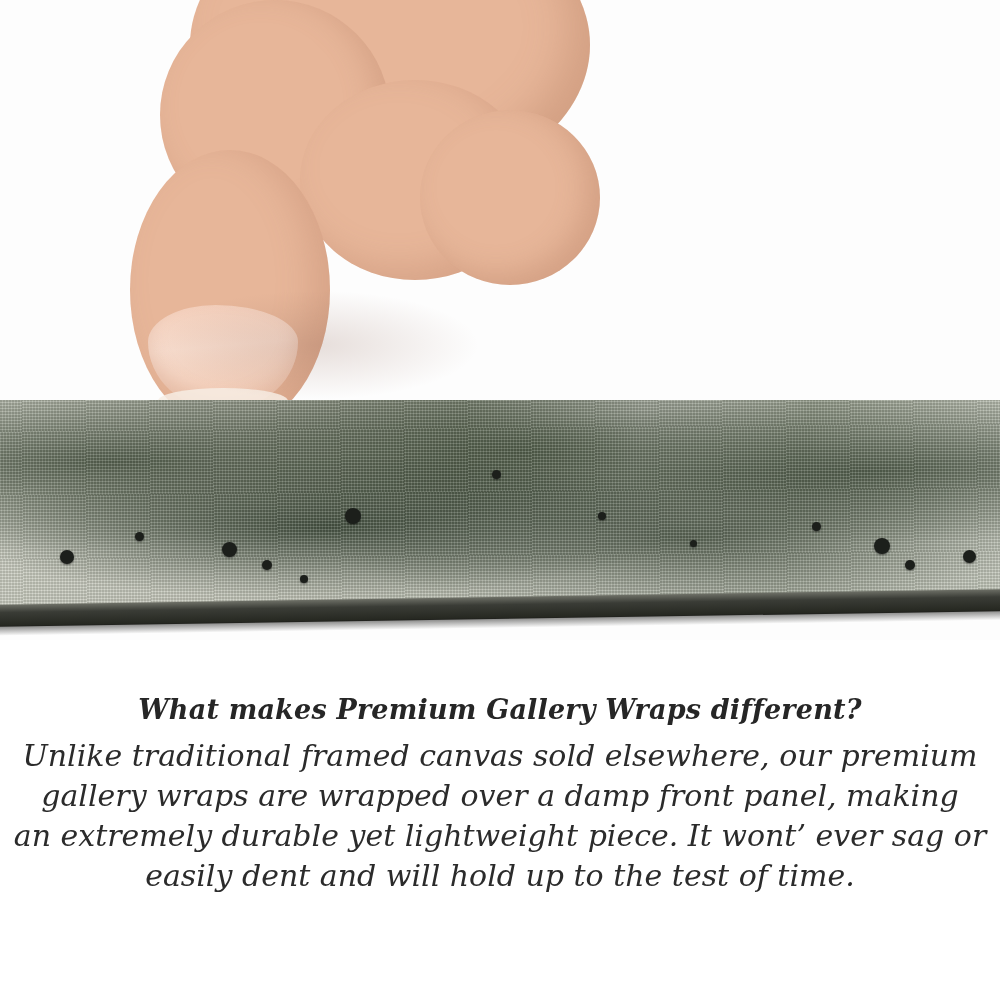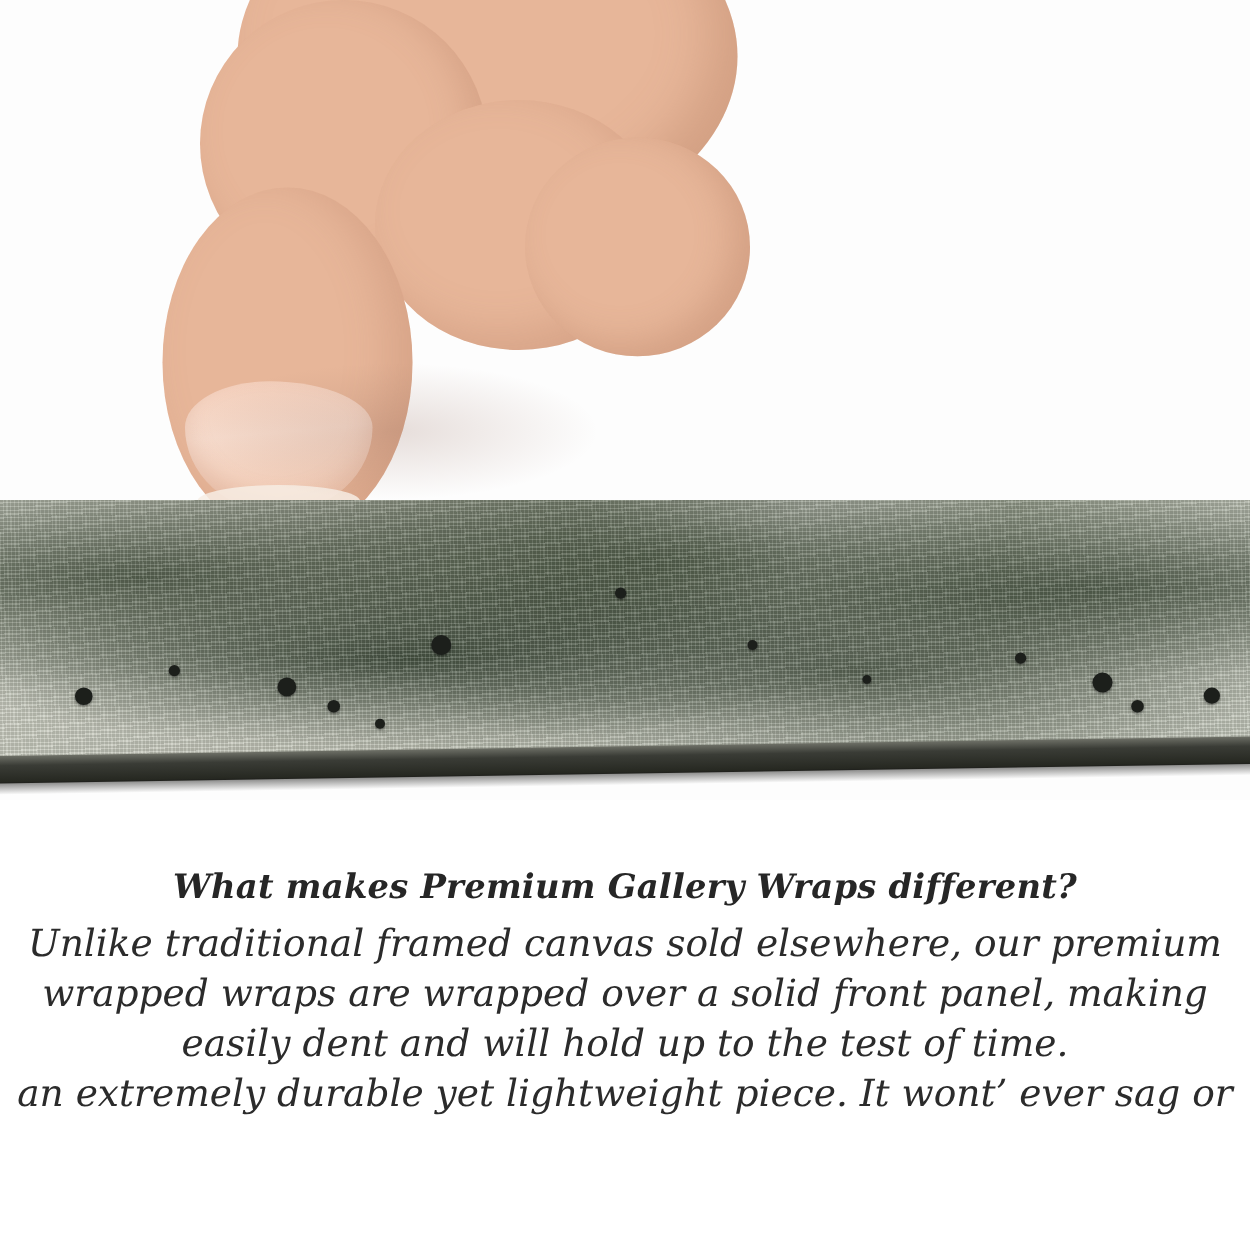--- a/index.html
+++ b/index.html
@@ -258,19 +258,19 @@
 
       <div class="canvas-edge"></div>
       <div class="canvas-under"></div>
     </div>
   </div>
 
   <div class="caption">
     <p class="caption-heading">What makes Premium Gallery Wraps different?</p>
     <p class="caption-body">
       <span class="caption-line">Unlike traditional framed canvas sold elsewhere, our premium</span>
-      <span class="caption-line">wrapped wraps are wrapped over a solid front panel, making</span>
+      <span class="caption-line">gallery wraps are wrapped over a damp front panel, making</span>
+      <span class="caption-line">an extremely durable yet lightweight piece. It wont’ ever sag or</span>
       <span class="caption-line">easily dent and will hold up to the test of time.</span>
-      <span class="caption-line">an extremely durable yet lightweight piece. It wont’ ever sag or</span>
     </p>
   </div>
 
 </div>
 
 </body></html>

